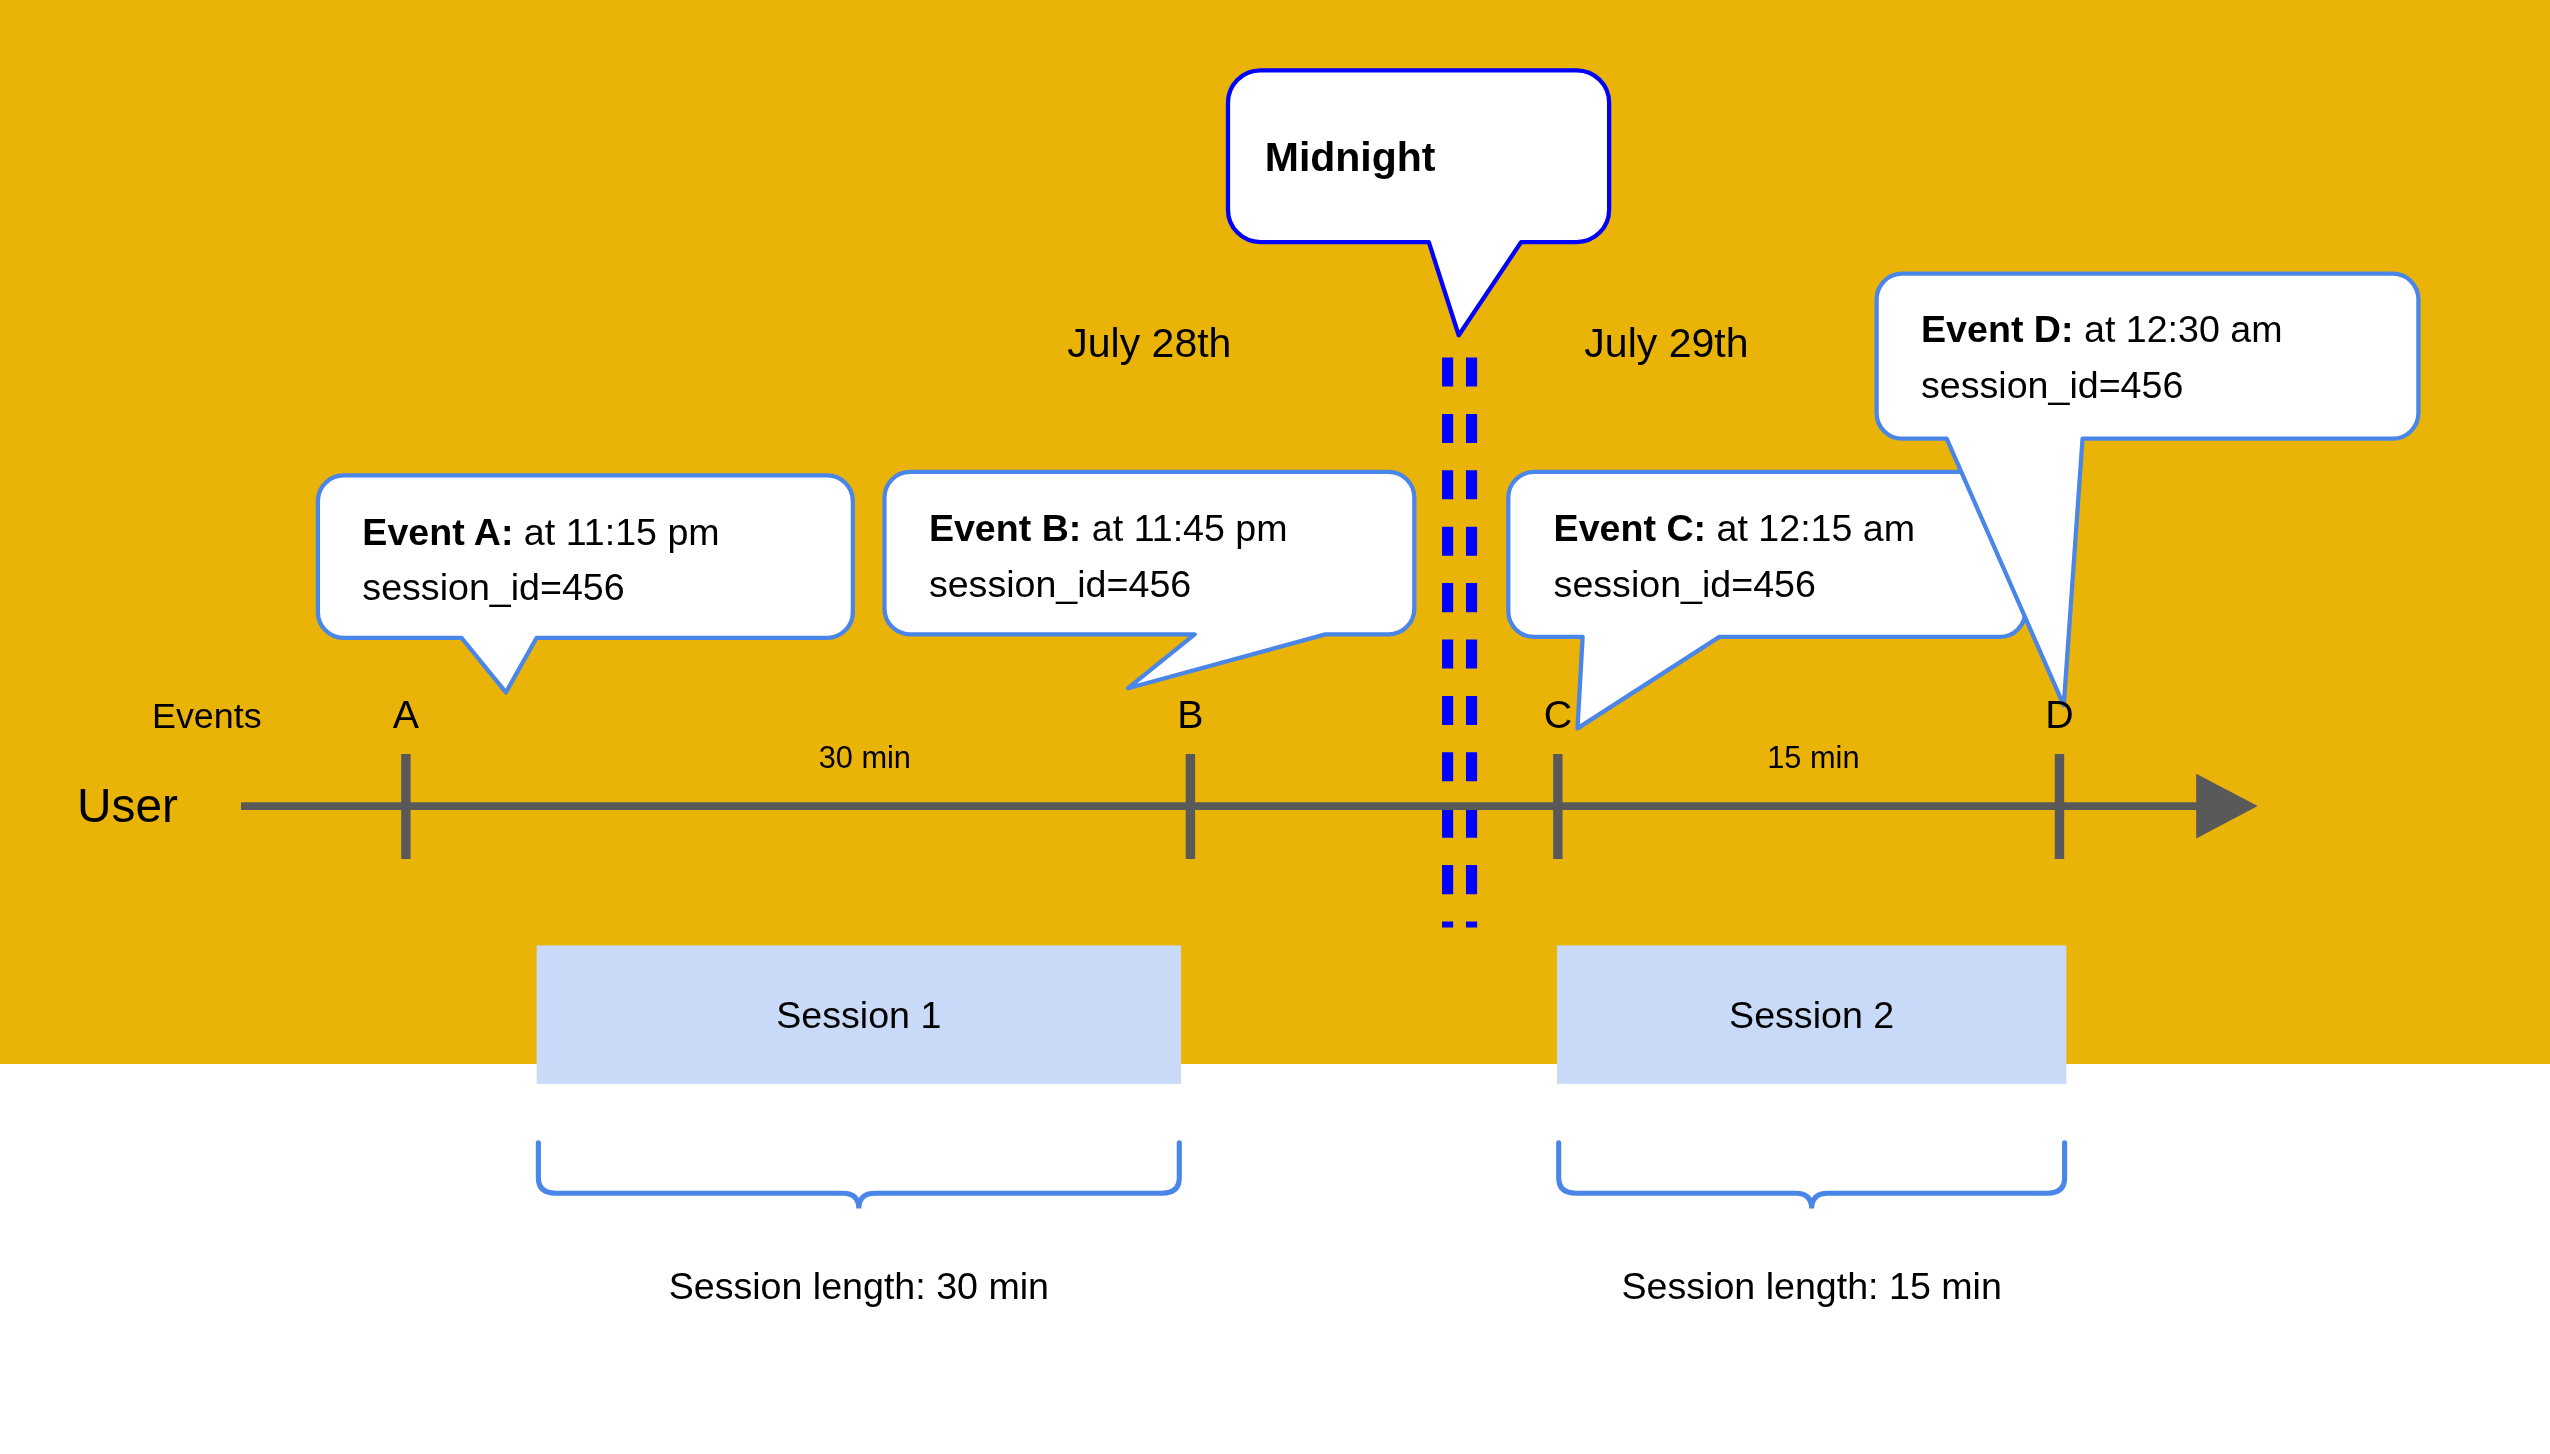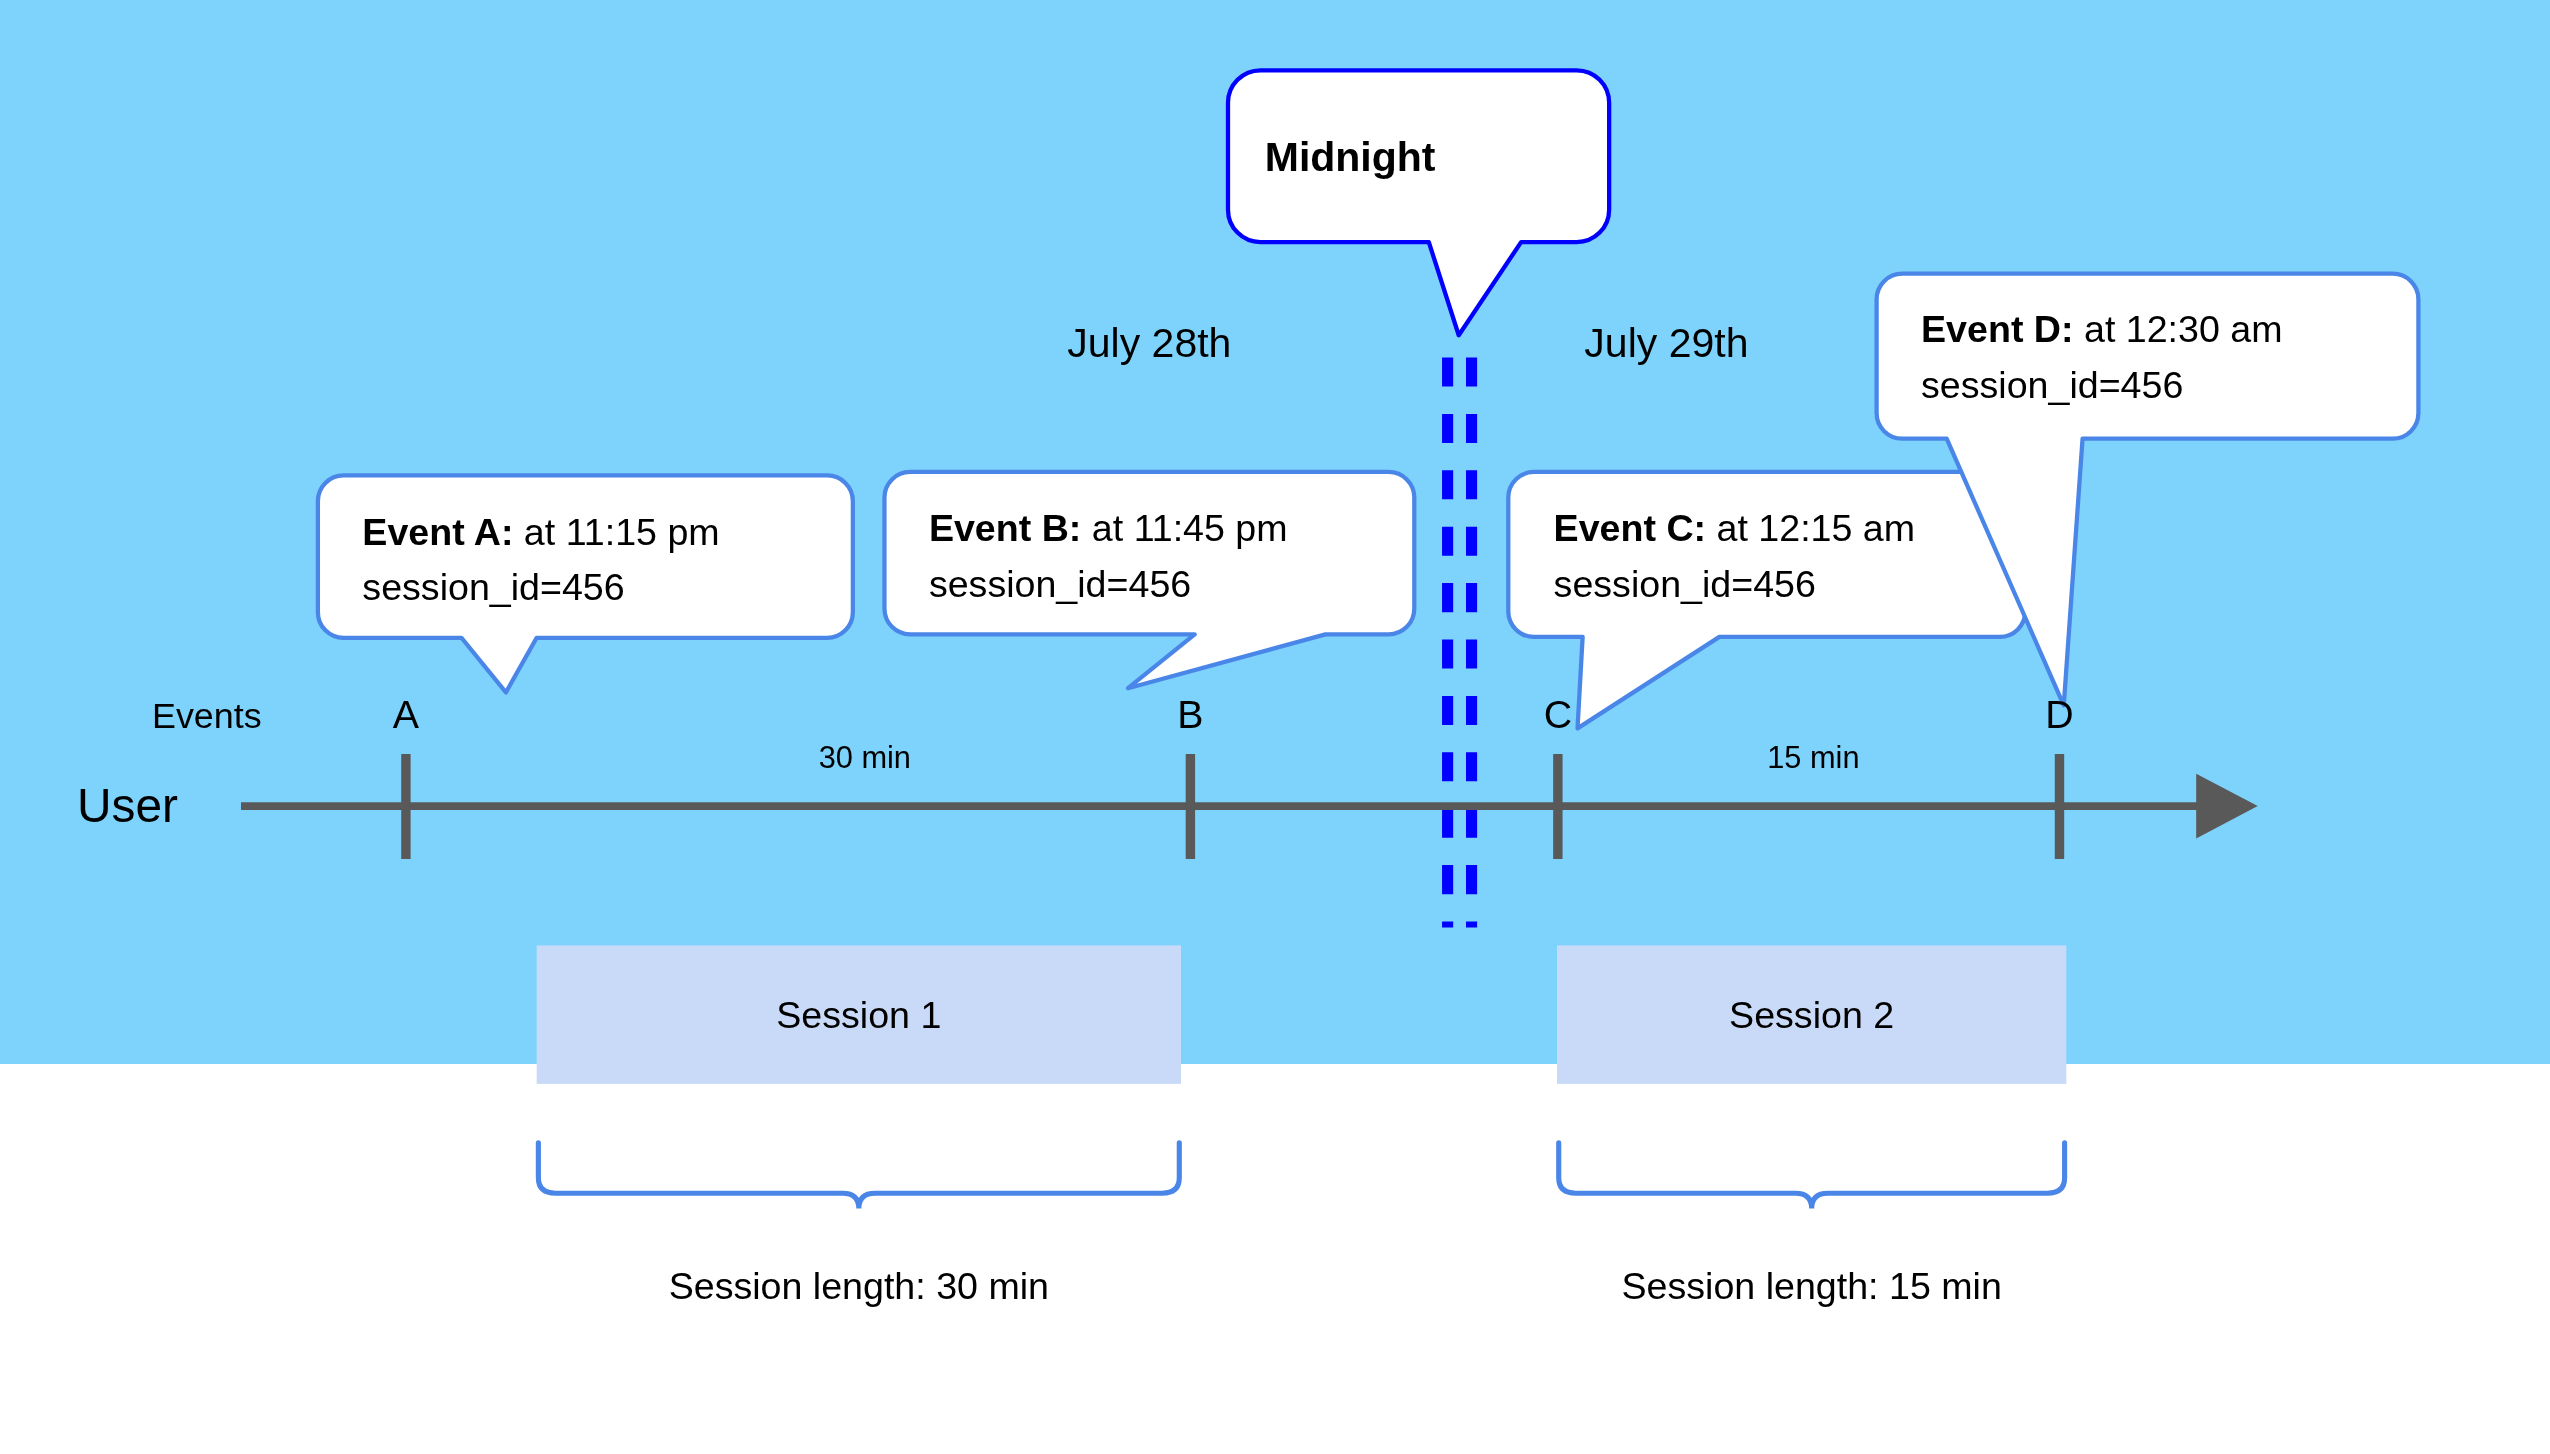--- a/index.html
+++ b/index.html
@@ -11,21 +11,21 @@
   body {
     width: 2550px;
     height: 1455px;
     font-family: "Liberation Sans", sans-serif;
     overflow: hidden;
   }
   #diagram-root {
     position: relative;
     width: 2550px;
     height: 1064px;
-    background: #7dd3fc;
+    background: #eab308;
   }
   svg#diagram-svg {
     display: block;
     width: 2550px;
     height: 1455px;
   }
   text {
     font-family: "Liberation Sans", sans-serif;
     fill: #000000;
   }

